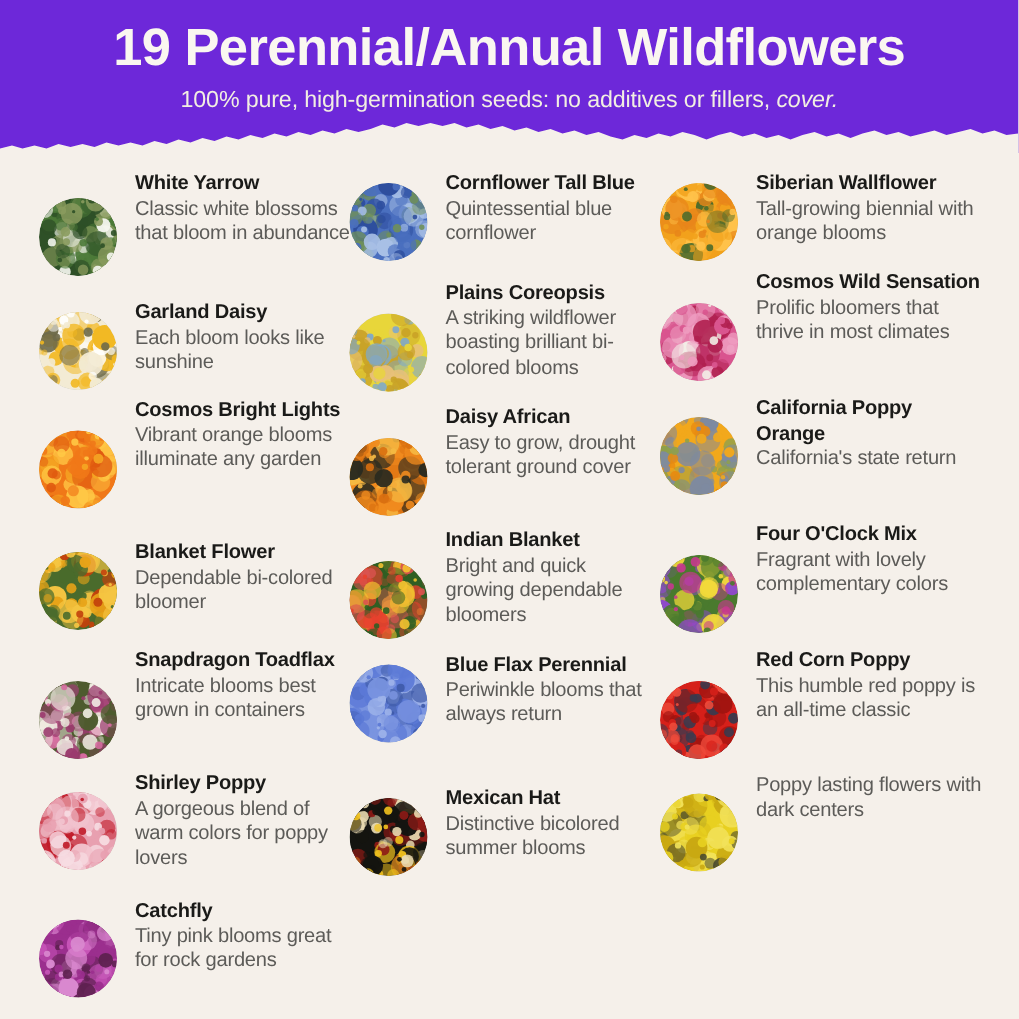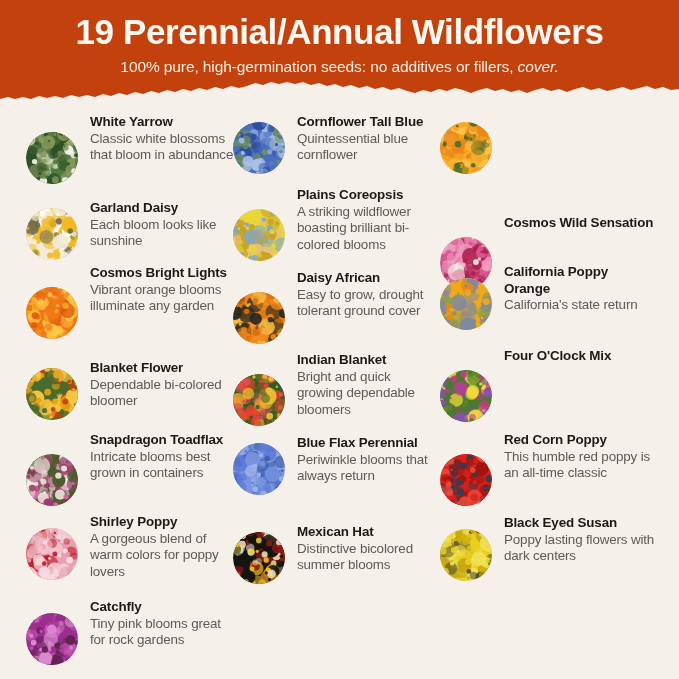--- a/index.html
+++ b/index.html
@@ -99,21 +99,21 @@
     line-height:16.6px;
     letter-spacing:-0.15px;
     margin-top:0px;
   }
 </style>
 </head>
 <body>
 
 <div id="page" style="background: rgb(245, 240, 234);">
 
-  <div id="header" style="background: #c2410c;">
+  <div id="header" style="background: #6d28d9;">
     <div id="header-inner">
       <div id="header-title" style="color: rgb(250, 247, 240);">19 Perennial/Annual Wildflowers</div>
       <div id="header-subtitle"><span>100% pure, high-germination seeds: no additives or fillers, </span><span class="em">cover.</span></div>
     </div>
     <svg id="torn-edge" viewBox="0 0 679 26" preserveAspectRatio="none">
       <path fill="#F5F0EA" d="M0,26 L679,26 L679,12 L671,13 L663,10 L655,12 L647,9 L639,11 L631,13 L623,10 L615,12 L607,14 L599,11 L591,13 L583,10 L575,12 L567,15 L559,12 L551,14 L543,11 L535,13 L527,16 L519,13 L511,15 L503,12 L495,14 L487,11 L479,13 L471,16 L463,13 L455,11 L447,14 L439,12 L431,15 L423,13 L415,16 L407,14 L399,11 L391,13 L383,10 L375,12 L367,9 L359,11 L351,8 L343,10 L335,7 L327,9 L319,6 L311,8 L303,5 L295,7 L287,5 L279,7 L271,5 L263,8 L255,6 L247,9 L239,11 L231,9 L223,12 L215,10 L207,13 L199,11 L191,14 L183,12 L175,15 L167,13 L159,16 L151,14 L143,17 L135,15 L127,18 L119,16 L111,19 L103,17 L95,20 L87,18 L79,20 L71,18 L63,21 L55,19 L47,21 L39,19 L31,22 L23,20 L15,22 L8,20 L0,22 Z"></path>
     </svg>
   </div>
 
   <div id="grid">
@@ -1594,22 +1594,26 @@
                 <circle cx="17.3" cy="43.8" r="3.1" fill="#4E6B2C" opacity="0.9"></circle>
                 <circle cx="4.5" cy="20.6" r="1.5" fill="#4E6B2C" opacity="0.9"></circle>
                 <circle cx="18.0" cy="22.3" r="3.3" fill="#4E6B2C" opacity="0.9"></circle>
                 <circle cx="11.9" cy="33.6" r="2.2" fill="#E8861A" opacity="0.9"></circle>
                 <circle cx="32.1" cy="25.6" r="1.2" fill="#E8861A" opacity="0.9"></circle>
                 <circle cx="9.2" cy="10.8" r="2.5" fill="#E8861A" opacity="0.9"></circle>
                 <circle cx="4.0" cy="29.1" r="1.8" fill="#F2A21C" opacity="0.9"></circle>
               </g>
             </svg>
           </div>
+          <div class="flower-text">
+            <div class="flower-name">Siberian Wallflower</div>
+            <div class="flower-desc">Tall-growing biennial with orange blooms</div>
+          </div>
         </div>
-        <div class="flower-item" style="top: 78px; margin-top: 35px;">
+        <div class="flower-item" style="top: 78px;">
           <div class="flower-thumb" style="top: 22px;">
             <svg viewBox="0 0 52 52" width="52" height="52" xmlns="http://www.w3.org/2000/svg">
               <defs>
                 <clipPath id="cpcosmoswildsensationphoto">
                   <circle cx="26" cy="26" r="26"></circle>
                 </clipPath>
               </defs>
               <g clip-path="url(#cpcosmoswildsensationphoto)">
                 <rect x="0" y="0" width="52" height="52" fill="#D9558F"></rect>
                 <circle cx="5.4" cy="17.5" r="4.7" fill="#D9558F" opacity="0.80"></circle>
@@ -1698,20 +1702,21 @@
                 <circle cx="3.5" cy="51.8" r="2.5" fill="#EE9CC0" opacity="0.9"></circle>
                 <circle cx="36.5" cy="41.3" r="1.9" fill="#D9558F" opacity="0.9"></circle>
                 <circle cx="30.2" cy="6.2" r="1.8" fill="#D9558F" opacity="0.9"></circle>
                 <circle cx="29.6" cy="41.2" r="1.4" fill="#B02050" opacity="0.9"></circle>
                 <circle cx="33.2" cy="1.5" r="1.1" fill="#F2EDE6" opacity="0.9"></circle>
               </g>
             </svg>
           </div>
           <div class="flower-text">
             <div class="flower-name">Cosmos Wild Sensation</div>
+            <div class="flower-desc">Prolific bloomers that thrive in most climates</div>
           </div>
         </div>
         <div class="flower-item" style="top: 162px;">
           <div class="flower-thumb" style="top: 14px;">
             <svg viewBox="0 0 52 52" width="52" height="52" xmlns="http://www.w3.org/2000/svg">
               <defs>
                 <clipPath id="cpcaliforniapoppyorangephoto">
                   <circle cx="26" cy="26" r="26"></circle>
                 </clipPath>
               </defs>
@@ -1909,20 +1914,21 @@
                 <circle cx="23.6" cy="4.6" r="3.2" fill="#C7398E" opacity="0.9"></circle>
                 <circle cx="49.5" cy="10.7" r="2.6" fill="#C7398E" opacity="0.9"></circle>
                 <circle cx="31.5" cy="50.7" r="2.4" fill="#4A7A2E" opacity="0.9"></circle>
                 <circle cx="51.6" cy="40.6" r="2.4" fill="#F2D93A" opacity="0.9"></circle>
                 <circle cx="4.1" cy="18.4" r="1.2" fill="#F2D93A" opacity="0.9"></circle>
               </g>
             </svg>
           </div>
           <div class="flower-text">
             <div class="flower-name">Four O'Clock Mix</div>
+            <div class="flower-desc">Fragrant with lovely complementary colors</div>
           </div>
         </div>
         <div class="flower-item" style="top: 330px;">
           <div class="flower-thumb" style="top: 22px;">
             <svg viewBox="0 0 52 52" width="52" height="52" xmlns="http://www.w3.org/2000/svg">
               <defs>
                 <clipPath id="cpredcornpoppyphoto">
                   <circle cx="26" cy="26" r="26"></circle>
                 </clipPath>
               </defs>
@@ -2119,20 +2125,19 @@
                 <circle cx="39.6" cy="1.5" r="3.1" fill="#4A4A2E" opacity="0.9"></circle>
                 <circle cx="0.9" cy="3.4" r="2.8" fill="#E8D020" opacity="0.9"></circle>
                 <circle cx="12.0" cy="34.6" r="2.1" fill="#F2E25A" opacity="0.9"></circle>
                 <circle cx="45.8" cy="49.5" r="1.0" fill="#C9A812" opacity="0.9"></circle>
                 <circle cx="38.8" cy="0.7" r="2.8" fill="#4A4A2E" opacity="0.9"></circle>
                 <circle cx="44.0" cy="50.2" r="3.2" fill="#F2E25A" opacity="0.9"></circle>
               </g>
             </svg>
           </div>
           <div class="flower-text">
-            <div class="flower-name">Black Eyed Susan</div>
             <div class="flower-desc">Poppy lasting flowers with dark centers</div>
           </div>
         </div>
       </div>
   </div>
 
 </div>
 
 </body></html>

